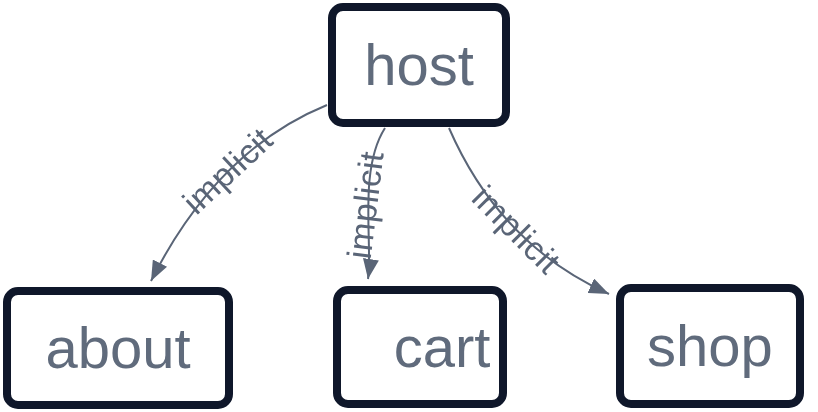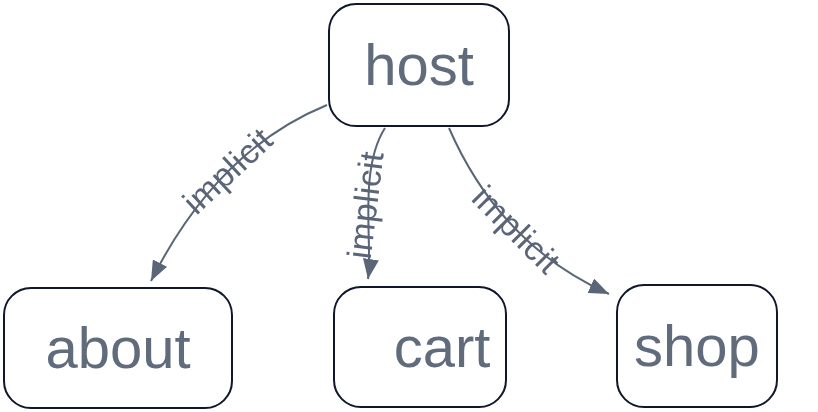--- a/index.html
+++ b/index.html
@@ -28,35 +28,35 @@
   }
   .edge-label {
     font-family: "Liberation Sans", sans-serif;
     font-size: 34px;
     letter-spacing: 0.5px;
   }
   .node {
     position: absolute;
     box-sizing: border-box;
     background: #ffffff;
-    border: 2px solid #0f172a;
-    border-radius: 28px;
+    border: 8px solid #0f172a;
+    border-radius: 15px;
     display: flex;
     align-items: center;
     justify-content: center;
   }
   .node-label {
     font-size: 58px;
     line-height: 1;
     color: #606b7c;
   }
   .node-host  { left: 328px; top: 3px;   width: 182px; height: 124px; }
   .node-about { left: 3px;   top: 287px; width: 230px; height: 122px; }
   .node-cart  { left: 333px; top: 286px; width: 174px; height: 122px; padding-left: 44px; }
-  .node-shop  { left: 616px; top: 284px; width: 162px; height: 124px; }
+  .node-shop  { left: 616px; top: 284px; width: 188px; height: 124px; }
 </style>
 </head>
 <body>
 
 <div class="canvas">
 
   <svg class="edges-layer" width="818" height="412" viewBox="0 0 818 412" xmlns="http://www.w3.org/2000/svg">
     <defs>
       <marker id="arrowhead" viewBox="0 0 10 8" refX="10" refY="4" markerWidth="10" markerHeight="8" orient="auto">
         <path d="M0,0 L10,4 L0,8 Z" fill="#5a6577"></path>

